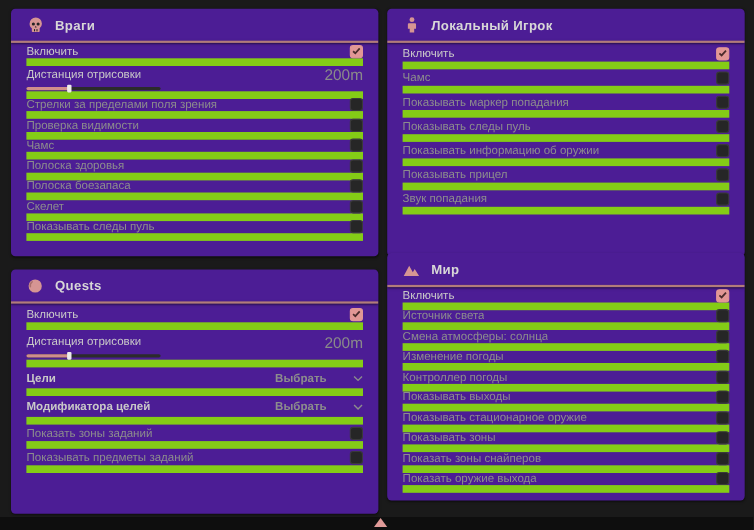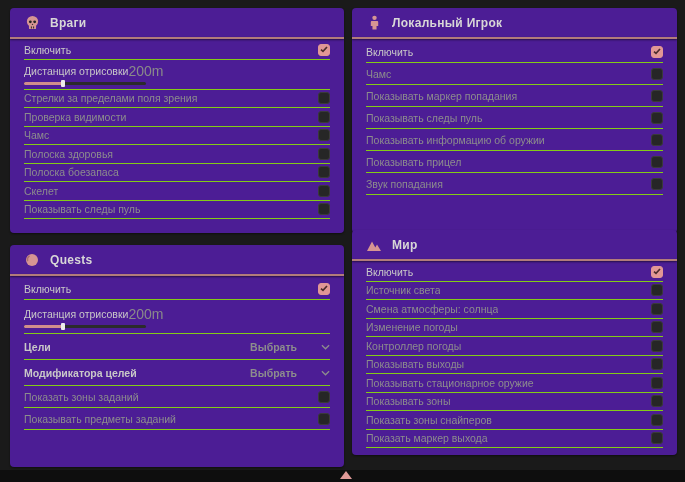--- a/index.html
+++ b/index.html
@@ -18,39 +18,39 @@
   #panel-world{left:352px;top:230px;width:325px;height:225px;}
 
   .panel-header{height:29px;display:flex;align-items:center;gap:10px;padding:0 14px;}
   .panel-divider{height:2px;background:#b27c7a;box-shadow:0 1px 2px rgba(0,0,0,.55);}
   .panel-title{font-size:12px;font-weight:bold;color:#d8d7d7;letter-spacing:.3px;}
   .hdr-icon{width:16px;height:16px;display:flex;align-items:center;justify-content:center;}
   .hdr-icon svg{display:block;}
 
   .panel-body{padding:2px 14px 0 14px;position:relative;height:calc(100% - 33px);box-sizing:border-box;}
 
-  .row{display:flex;align-items:center;justify-content:space-between;border-bottom:1px solid #84cc16;box-sizing:border-box;}
+  .row{display:flex;align-items:center;justify-content:space-between;border-bottom:7px solid #84cc16;box-sizing:border-box;}
   .row-label{font-size:10.5px;color:#8d8d8d;white-space:nowrap;overflow:hidden;}
   .row-label.bright{color:#c9c8c8;}
 
   [data-panel="enemies"] .row-toggle{height:18.5px;}
   [data-panel="enemies"] .row-slider{height:30px;}
   [data-panel="local_player"] .row-toggle{height:22px;}
   [data-panel="quests"] .row-toggle{height:22px;}
   [data-panel="quests"] .row-slider{height:34px;}
   [data-panel="quests"] .row-dropdown{height:26px;font-weight:bold;}
   [data-panel="world"] .row-toggle{height:18.5px;}
 
   .checkbox{width:12px;height:12px;min-width:12px;border-radius:3px;background:#262626;
             border:1px solid #3a3a3a;box-sizing:border-box;
             display:flex;align-items:center;justify-content:center;}
   .checkbox.checked{background:#e29795;border-color:#e29795;}
 
   .row-slider{flex-direction:column;align-items:stretch;justify-content:center;gap:3px;}
-  .slider-top{display:flex;align-items:center;}
+  .slider-top{display:flex;align-items:center;justify-content:space-between;}
   .slider-value{font-size:14px;color:#8a8a8a;}
   .slider-track{width:122px;height:3px;background:#2b2b2b;border-radius:2px;position:relative;}
   .slider-fill{height:100%;background:#d08e8c;border-radius:2px;}
   .slider-thumb{position:absolute;top:-2px;width:4px;height:7px;background:#ecebeb;border-radius:1px;}
 
   .dropdown{display:flex;align-items:center;gap:24px;}
   .dropdown-value{font-size:10.5px;color:#8d8d8d;}
   .icon-chevron{display:flex;align-items:center;}
 
   .cursor-tri{position:absolute;left:340px;top:471px;width:0;height:0;
@@ -282,19 +282,19 @@
       </div>
       <div class="row row-toggle">
         <span class="row-label">Показывать зоны</span>
         <span class="checkbox"></span>
       </div>
       <div class="row row-toggle">
         <span class="row-label">Показать зоны снайперов</span>
         <span class="checkbox"></span>
       </div>
       <div class="row row-toggle">
-        <span class="row-label">Показать маркер выхода</span>
+        <span class="row-label">Показать оружие выхода</span>
         <span class="checkbox"></span>
       </div>
     </div>
 </section>
 
 <div class="cursor-tri"></div>
 
 </body></html>

